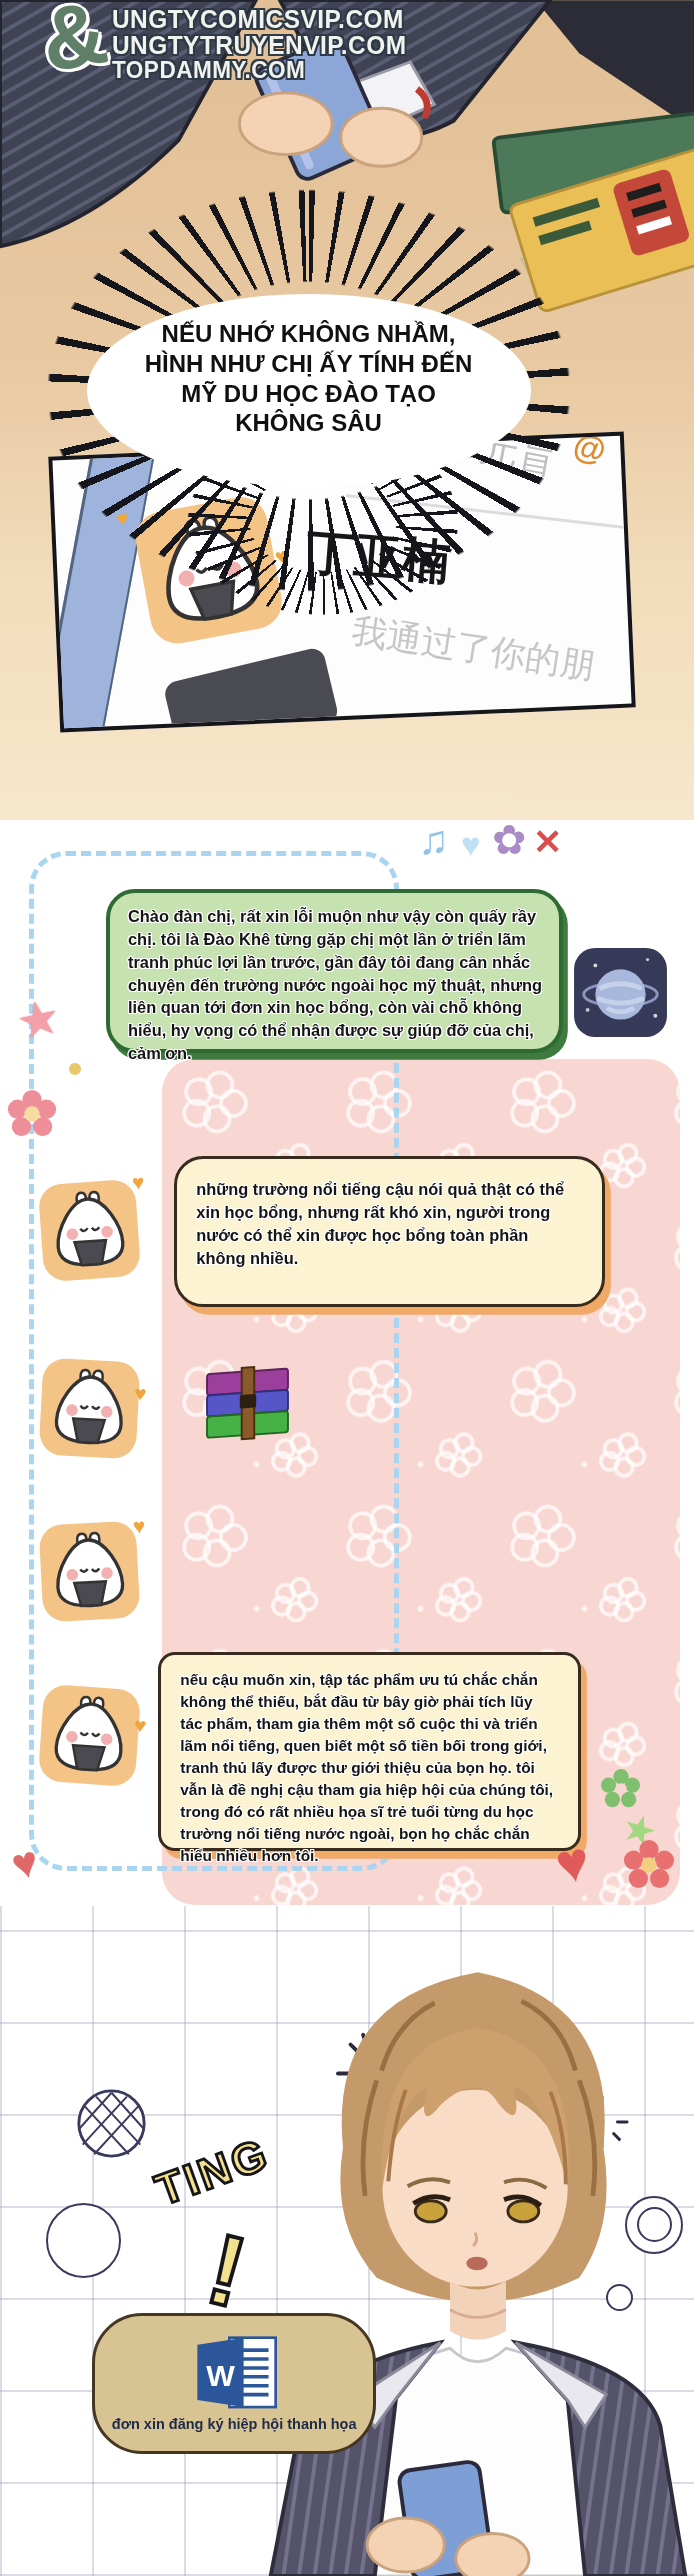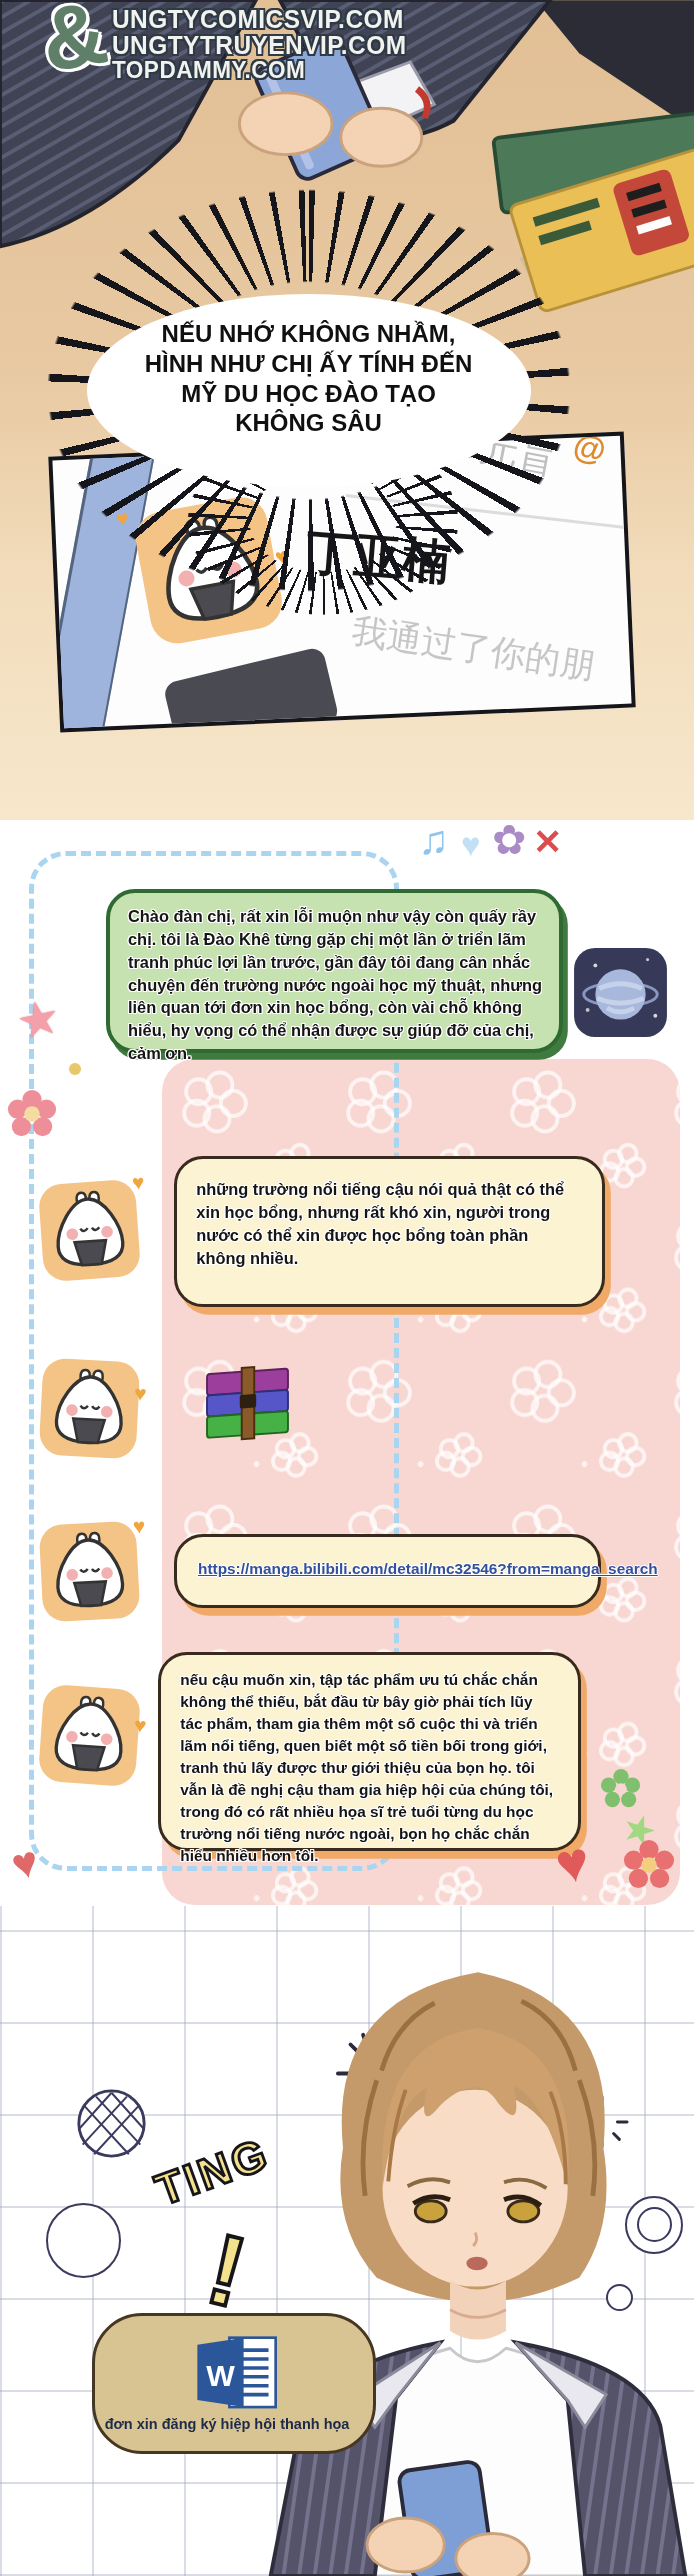--- a/index.html
+++ b/index.html
@@ -48,21 +48,21 @@
   
   #bottom-section{left:0;top:1906px;width:695px;height:670px;background:#ffffff;
     background-image:
       repeating-linear-gradient(0deg,rgba(150,156,182,.35) 0 1.9px,transparent 1.9px 92px),
       repeating-linear-gradient(90deg,rgba(150,156,182,.35) 0 1.9px,transparent 1.9px 92px);}
   #sfx-ting{font-size:44px;font-weight:800;color:#f3e18e;letter-spacing:2.9px;transform:rotate(-20deg);
     -webkit-text-stroke:2.9px #15151a;}
   #sfx-excl{font-size:100px;font-weight:800;color:#f3e18e;transform:rotate(14deg);
     -webkit-text-stroke:3.9px #15151a;}
   #doc-bubble{background:#d8c492;border:3.9px solid #453722;border-radius:50px;}
-  #doc-caption{font-size:14.5px;font-weight:700;color:#1e2a4a;text-align:left;}
+  #doc-caption{font-size:14.5px;font-weight:700;color:#1e2a4a;text-align:center;}
 </style>
 </head>
 <body>
 
 <div id="page">
 
   <svg width="0" height="0" style="position:absolute">
     <defs>
       <symbol id="onigiri" viewBox="0 0 100 100">
         <path d="M38 18 q-3 -14 5 -14 q7 0 5 13 M53 17 q-2 -14 6 -13 q7 1 4 14" fill="#fff" stroke="#333" stroke-width="3"></path>
@@ -226,31 +226,28 @@
         <rect x="40" y="34" width="17" height="14" rx="2" fill="#2e2010"></rect>
       </g>
     </svg>
 
     <div class="avatar-box abs" style="left:41px;top:703px;width:97px;height:97px;transform:rotate(-3deg);z-index:3;">
       <svg class="abs" style="left:6.8px;top:6.8px;width:83px;height:83px" viewBox="0 0 100 100">
           <use href="#onigiri"></use>
         </svg>
       <span class="avatar-heart abs" style="right:-9.7px;top:-5.8px;">♥</span>
     </div>
-    <div class="bubble-yellow abs" style="left:174px;top:714px;width:421px;height:68px;z-index:3;">
-      <a id="link-text" class="abs" style="left:21px;top:23px;width:386px;white-space:nowrap;">https://manga.bilibili.com/detail/mc32546?from=manga_search</a>
-    </div>
 
     <div class="avatar-box abs" style="left:41px;top:867px;width:97px;height:97px;transform:rotate(4deg);z-index:3;">
       <svg class="abs" style="left:6.8px;top:6.8px;width:83px;height:83px" viewBox="0 0 100 100">
           <use href="#onigiri"></use>
         </svg>
       <span class="avatar-heart abs" style="right:-7.7px;top:23px;">♥</span>
     </div>
-    <div class="bubble-yellow abs" style="left:158px;top:832px;width:417px;height:193px;z-index:3;">
+    <div class="bubble-yellow abs" style="left:158px;top:832px;width:417px;height:193px;z-index:3;border-radius:17px;">
       <div class="chat-text abs" style="left:19.3px;top:13.5px;width:378px;font-size:15.4px;line-height:1.43;">nếu cậu muốn xin, tập tác phẩm ưu tú chắc chắn không thể thiếu, bắt đầu từ bây giờ phải tích lũy tác phẩm, tham gia thêm một số cuộc thi và triển lãm nổi tiếng, quen biết một số tiền bối trong giới, tranh thủ lấy được thư giới thiệu của bọn họ. tôi vẫn là đề nghị cậu tham gia hiệp hội của chúng tôi, trong đó có rất nhiều họa sĩ trẻ tuổi từng du học trường nổi tiếng nước ngoài, bọn họ chắc chắn hiểu nhiều hơn tôi.</div>
     </div>
 
     <svg class="abs" style="left:600px;top:948px;width:42px;height:42px;z-index:3;" viewBox="0 0 44 44">
       <g fill="#7fc06f">
           <circle cx="22" cy="9" r="8"></circle>
           <circle cx="34" cy="18" r="8"></circle>
           <circle cx="30" cy="33" r="8"></circle>
           <circle cx="13" cy="33" r="8"></circle>
           <circle cx="9" cy="18" r="8"></circle>

